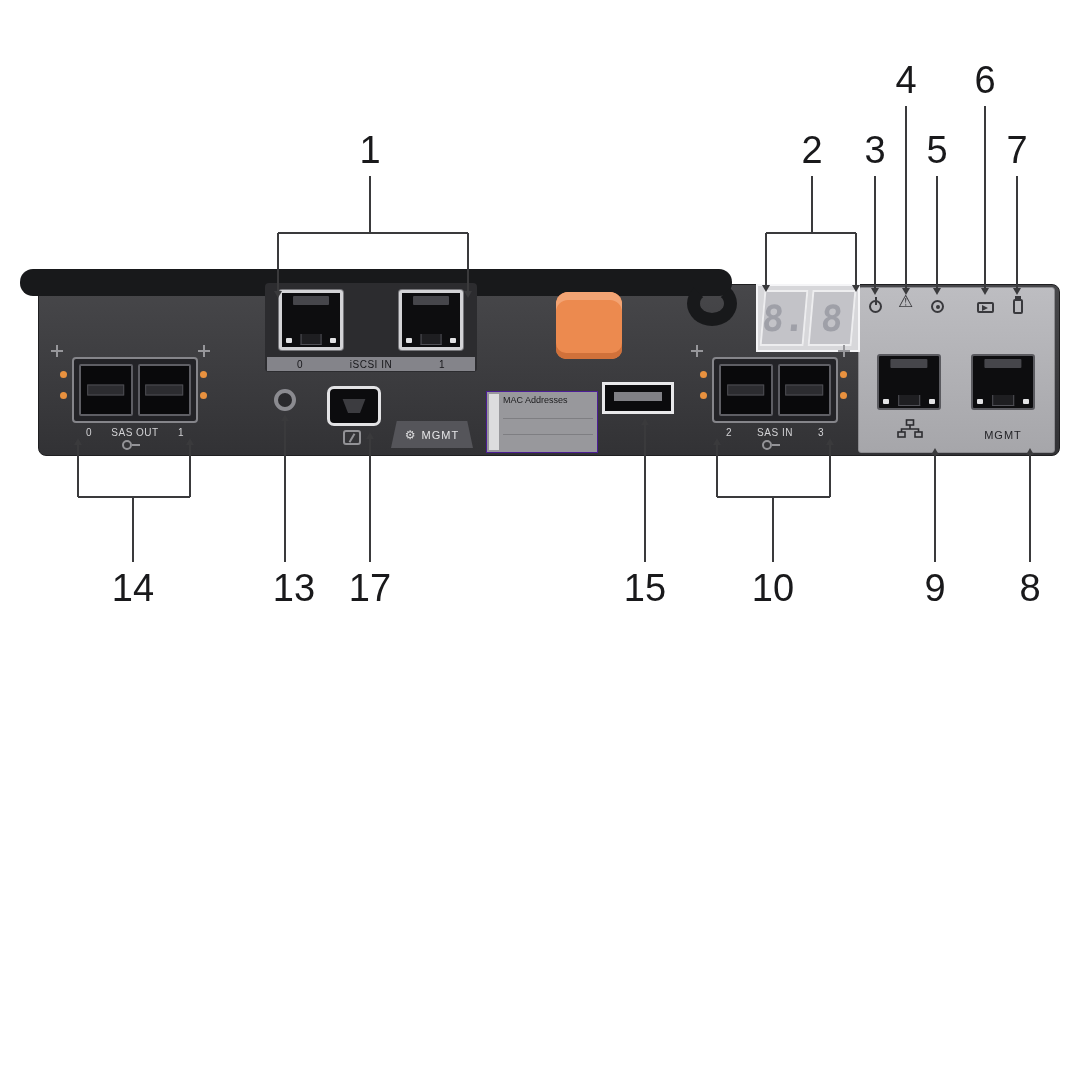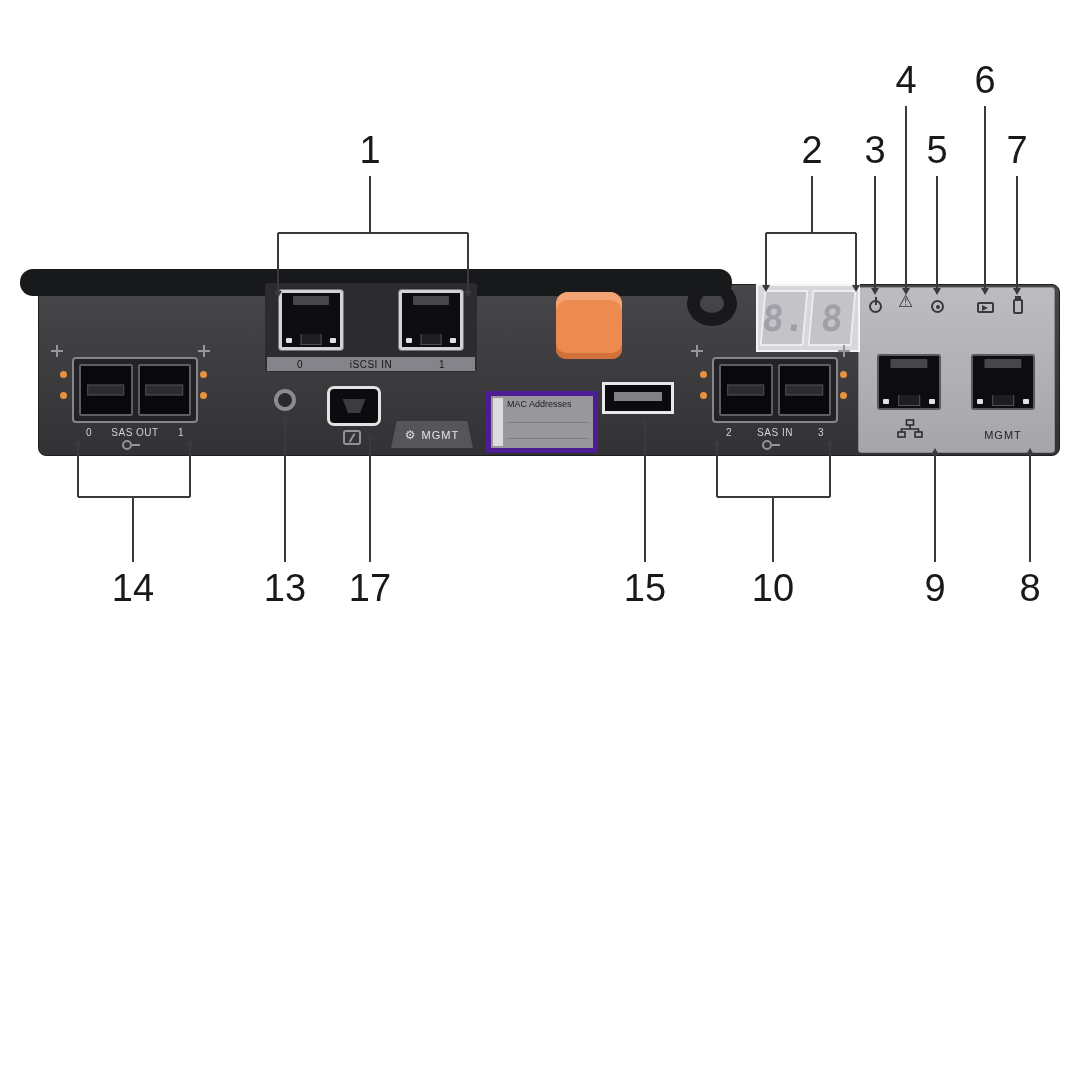--- a/index.html
+++ b/index.html
@@ -72,21 +72,21 @@
   .mini-usb { position:absolute; left:327px; top:386px; width:54px; height:40px; background:#0c0c0e;
               border:3px solid #e3e3e5; border-radius:7px; }
   .mini-usb::after { content:""; position:absolute; left:50%; top:50%; transform:translate(-50%,-50%);
                      width:30px; height:14px; background:#3c3c40; clip-path:polygon(12% 0,88% 0,70% 100%,30% 100%); }
   .tool-box { position:absolute; left:343px; top:430px; width:18px; height:15px; border:2px solid #929296; border-radius:3px; }
   .tool-box::after { content:""; position:absolute; left:6px; top:1px; width:2px; height:10px; background:#929296; transform:rotate(30deg); }
   .mgmt-tab { position:absolute; left:391px; top:421px; width:82px; height:27px; background:#55555a;
               clip-path:polygon(7% 0,93% 0,100% 100%,0 100%); display:flex; align-items:center; justify-content:center;
               gap:5px; color:#e6e6e8; font-size:11px; letter-spacing:1px; }
   .mgmt-tab .glyph { font-size:12px; color:#dcdcde; }
-  .mac { position:absolute; left:486px; top:391px; width:112px; height:62px; background:#98989c; border:5px solid #4c1d95; }
+  .mac { position:absolute; left:486px; top:391px; width:112px; height:62px; background:#98989c; border:1px solid #4c1d95; }
   .mac .strip { position:absolute; left:2px; top:2px; bottom:2px; width:10px; background:#dcdcde; }
   .mac .mac-label { position:absolute; left:16px; top:3px; font-size:9px; color:#1b1b1d; }
   .mac .row-line { position:absolute; left:16px; right:4px; height:1px; background:#7e7e82; }
   .usb { position:absolute; left:602px; top:382px; width:72px; height:32px; background:#0b0b0d; border:3px solid #e8e8ea; }
   .usb::after { content:""; position:absolute; left:50%; top:7px; transform:translateX(-50%); width:48px; height:9px; background:#808085; }
   .eth-icon { position:absolute; left:897px; top:419px; }
   .mgmt-port-label { position:absolute; left:971px; top:429px; width:64px; text-align:center;
                      font-size:11px; color:#232327; letter-spacing:1px; }
 
   
@@ -271,21 +271,21 @@
     <div class="callout" style="left:875px;top:128px">3</div>
     <div class="callout" style="left:906px;top:58px">4</div>
     <div class="callout" style="left:937px;top:128px">5</div>
     <div class="callout" style="left:985px;top:58px">6</div>
     <div class="callout" style="left:1017px;top:128px">7</div>
     <div class="callout" style="left:1030px;top:566px">8</div>
     <div class="callout" style="left:935px;top:566px">9</div>
     <div class="callout" style="left:773px;top:566px">10</div>
     <div class="callout" style="left:645px;top:566px">15</div>
     <div class="callout" style="left:370px;top:566px">17</div>
-    <div class="callout" style="left:285px;top:566px">13</div>
+    <div class="callout" style="left:294px;top:566px">13</div>
     <div class="callout" style="left:133px;top:566px">14</div>
   </div>
 
   <div class="legend">
     
     
   </div>
 </div>
 
 </body></html>

